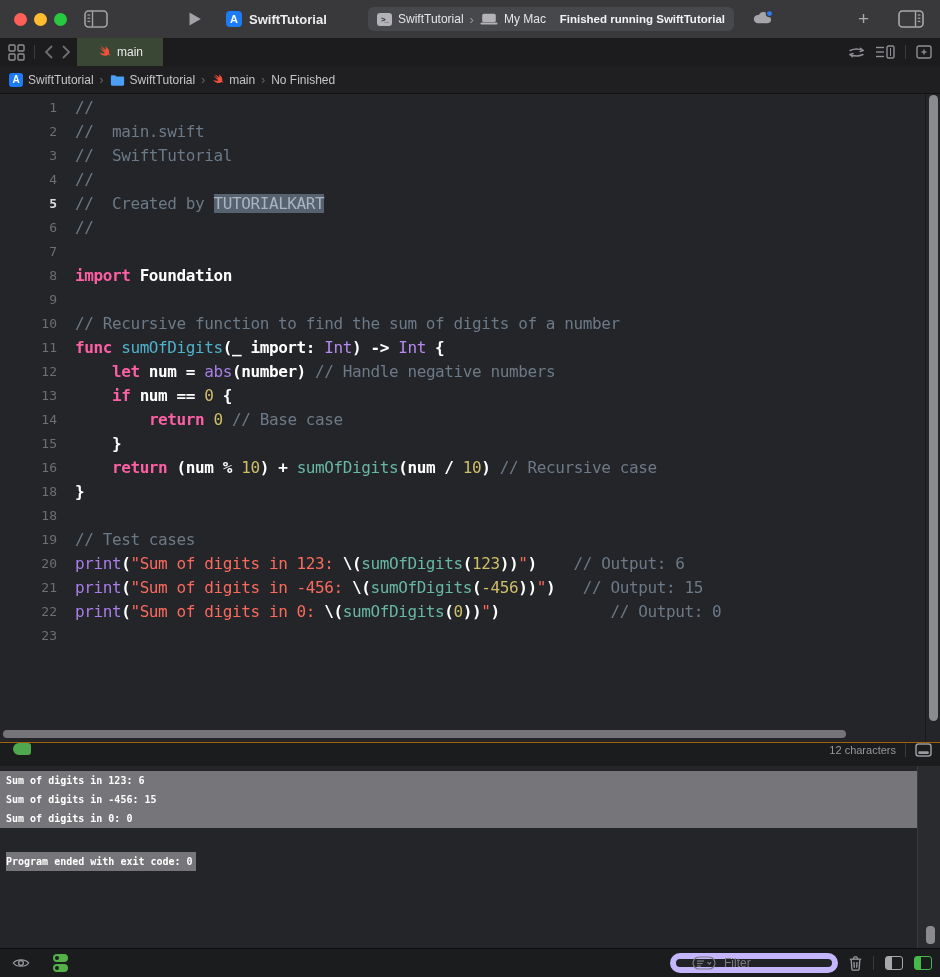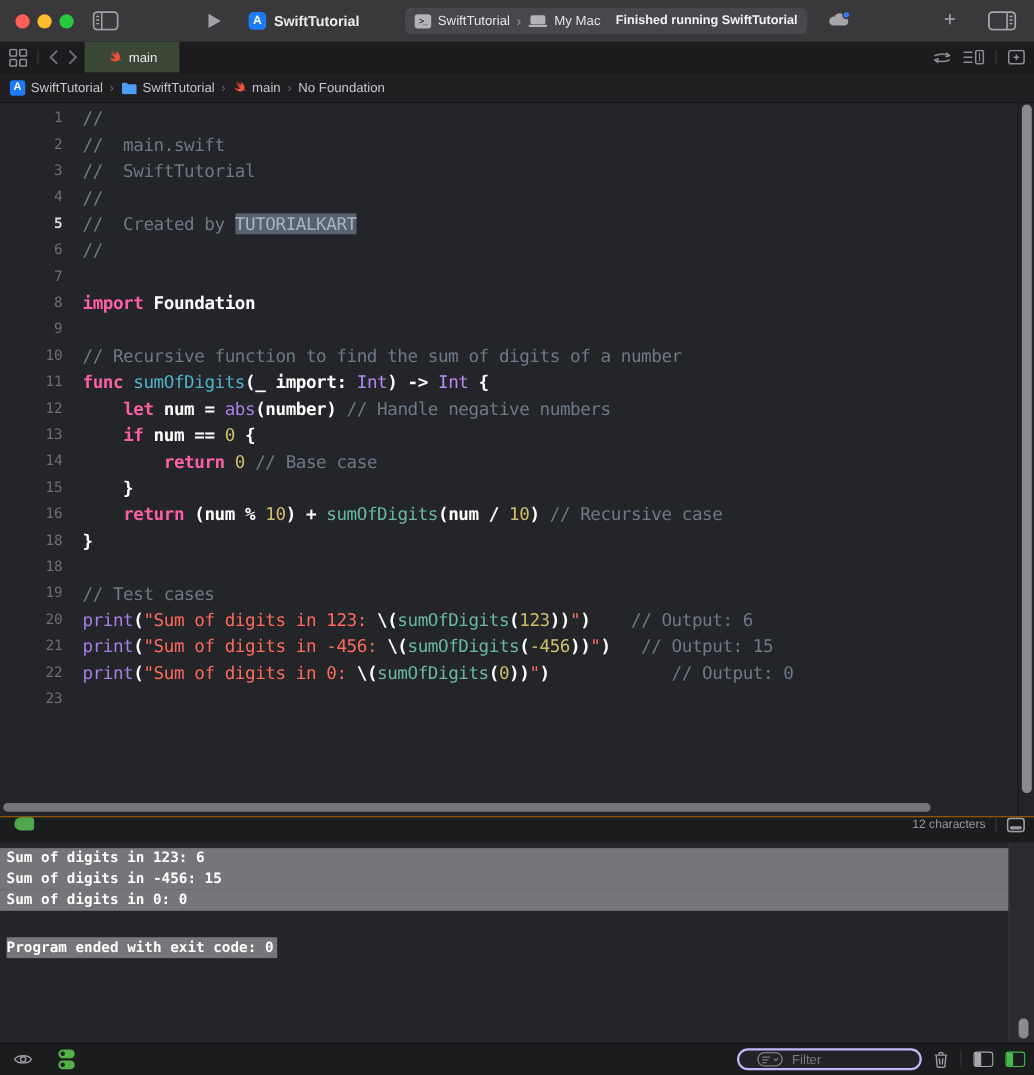--- a/index.html
+++ b/index.html
@@ -71,36 +71,36 @@
   
   .debugbar{position:absolute;top:742px;left:0;width:940px;height:32px;background:#1B1C1E;
             border-top:1px solid #a16207;border-bottom:1px solid #141416;display:flex;align-items:flex-start;box-sizing:border-box;}
   .dbg-badge{margin-left:13px;width:18px;height:12px;border-radius:6px 3px 3px 6px;background:var(--c-status_green,#4FA84E);}
   .dbg-right{margin-left:auto;display:flex;align-items:center;gap:9px;margin-right:8px;}
   .sel-info{color:#97979C;font-size:11px;}
 
   
   .console{position:absolute;top:766px;left:0;width:940px;height:182px;background:#242529;padding-top:5px;box-sizing:border-box;}
   .console-row{width:917px;height:19px;line-height:19px;padding-left:6px;box-sizing:border-box;
-               font-family:"DejaVu Sans Mono","Liberation Mono",monospace;font-size:13px;font-weight:700;
+               font-family:"DejaVu Sans Mono","Liberation Mono",monospace;font-size:10px;font-weight:700;
                color:#FFFFFF;white-space:pre;}
   .console-row.sel{background:var(--c-console_sel,#76767A);}
   .sel-inline{background:var(--c-console_sel,#76767A);display:inline-block;padding-right:3px;margin-top:24px;}
   .c-track{position:absolute;top:0;right:0;width:23px;height:182px;background:#2A2B2F;border-left:1px solid #3A3A3E;box-sizing:border-box;}
   .c-thumb{position:absolute;right:5px;bottom:4px;width:9px;height:18px;border-radius:4px;background:#8B8B8F;}
 
   
   .bottombar{position:absolute;top:948px;left:0;width:940px;height:29px;background:#1B1C1E;
              border-top:1px solid #0E0E0F;display:flex;align-items:center;box-sizing:border-box;}
   .bb-left{display:flex;align-items:center;gap:23px;margin-left:12px;}
   .toggles{display:flex;flex-direction:column;gap:2px;}
   .toggle-pill{width:15px;height:8px;border-radius:4px;background:#53B147;position:relative;}
   .toggle-pill::after{content:"";position:absolute;left:2px;top:2px;width:4px;height:4px;border-radius:50%;background:#1B1C1E;}
   .bb-right{margin-left:auto;display:flex;align-items:center;gap:11px;margin-right:8px;}
-  .filter-field{width:168px;height:20px;border:2px solid #c4b5fd;border-radius:10px;background:#222327;
+  .filter-field{width:168px;height:20px;border:6px solid #c4b5fd;border-radius:10px;background:#222327;
                 display:flex;align-items:center;gap:6px;padding:0 16px;box-sizing:border-box;}
   .filter-field input{flex:1;background:transparent;border:none;outline:none;color:#C9C9CE;
                       font-size:12px;font-family:"Liberation Sans",sans-serif;min-width:0;}
   .filter-field input::placeholder{color:#7A7A80;}
   .pane-ico{width:18px;height:14px;border:1.5px solid #A8A8AC;border-radius:3px;position:relative;box-sizing:border-box;}
   .pane-ico::after{content:"";position:absolute;left:0;top:0;bottom:0;width:6px;background:#A8A8AC;}
   .pane-ico.green{border-color:#46B94A;}
   .pane-ico.green::after{background:#46B94A;}
   svg{display:block;}
 </style>
@@ -262,21 +262,21 @@
     <div class="crumb">
       <span>
         <svg width="13" height="13" viewBox="0 0 16 16">
           <path fill="#F05138" d="M13.3 10.6c1-1.8.8-4-.5-6C11.6 2.8 9.5 1.4 9.5 1.4s1.1 2 .7 4C9 4.5 6.4 2.6 4.2 1.2c0 0 2.7 3.3 5 5.6C6.9 5.5 3.3 3.3 3.3 3.3s3.1 3.5 5.9 5.7c-1.7 1-4.2.8-6.3-.6 0 0 1.7 4 6.4 4 1.8 0 2.9-.8 3.5-1.3.7-.2 1.5 0 2.1 1.2.3.6.6-1.4-1.6-2.7z"></path>
         </svg>
       </span>
       <span>main</span>
     </div>
     <span class="crumb-sep">›</span>
     <div class="crumb">
-      <span>No Foundation</span>
+      <span>No Finished</span>
     </div>
   </div>
 
   <div class="editor">
     <div id="code-lines" style="padding-top:2px;">
         <div class="code-row"><span class="ln">1</span><span class="code"><span class="tok-com">//</span></span></div>
         <div class="code-row"><span class="ln">2</span><span class="code"><span class="tok-com">//  main.swift</span></span></div>
         <div class="code-row"><span class="ln">3</span><span class="code"><span class="tok-com">//  SwiftTutorial</span></span></div>
         <div class="code-row"><span class="ln">4</span><span class="code"><span class="tok-com">//</span></span></div>
         <div class="code-row"><span class="ln current">5</span><span class="code"><span class="tok-com">//  Created by </span><span class="tok-sel">TUTORIALKART</span></span></div>

